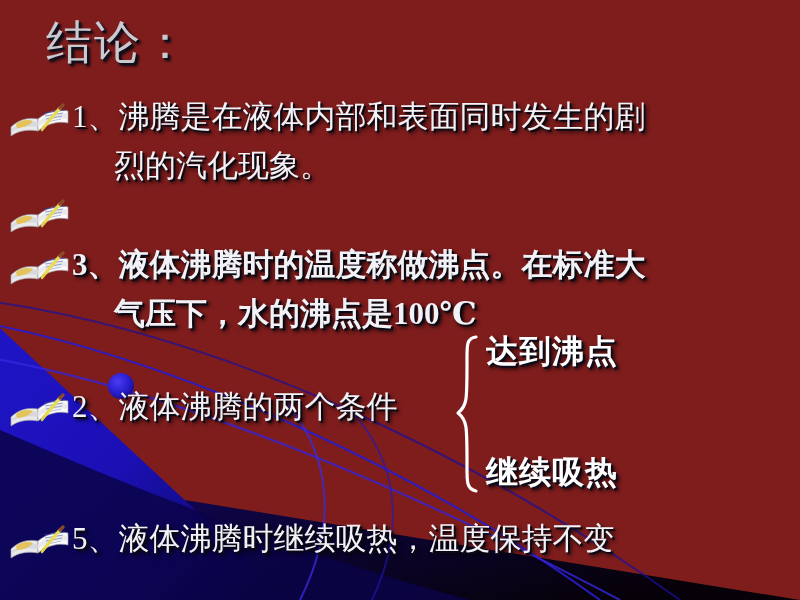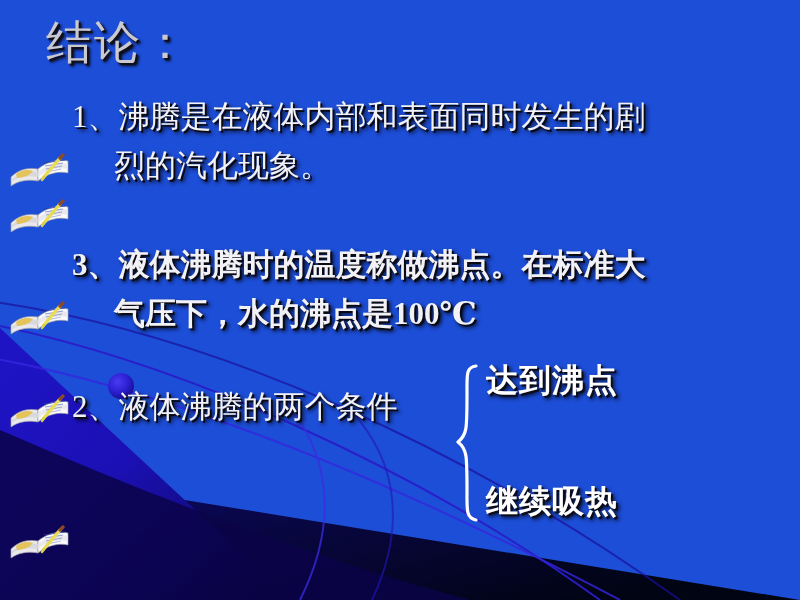--- a/index.html
+++ b/index.html
@@ -4,21 +4,21 @@
 <style>
   html, body {
     margin: 0;
     padding: 0;
     background: #000;
   }
   #slide {
     position: relative;
     width: 800px;
     height: 600px;
-    background: #1d4ed8;
+    background: #7f1d1d;
     overflow: hidden;
     font-family: "Liberation Serif", "DejaVu Serif", serif;
   }
 
   
   .deco-layer {
     position: absolute;
     left: 0; top: 0;
     width: 800px; height: 600px;
     pointer-events: none;
@@ -34,21 +34,21 @@
     color: #c9c9cf;
     letter-spacing: 2px;
     text-shadow: 2px 2px 0 #10101c, 3px 3px 3px #05050c;
     white-space: nowrap;
   }
 
   
   .bullet {
     position: absolute;
     display: flex;
-    align-items: flex-end;
+    align-items: flex-start;
   }
   .bullet-icon {
     position: relative;
     width: 64px;
     height: 44px;
     flex: 0 0 64px;
     margin-top: 4px;
   }
   .bullet-text {
     font-size: 31px;
@@ -69,21 +69,20 @@
   
   .book-icon svg { display: block; }
 
   
   #brace-group {
     position: absolute;
     left: 452px;
     top: 330px;
     width: 230px;
     height: 180px;
-    margin-top: 29px;
   }
   #brace-svg { position: absolute; left: 0; top: 4px; }
   .brace-label {
     position: absolute;
     left: 34px;
     font-size: 32px;
     font-weight: bold;
     color: #ffffff;
     text-shadow: 2px 2px 0 #0c0c1a, 3px 3px 4px #000;
     white-space: nowrap;
@@ -233,20 +232,21 @@
           <path d="M37 20 L55 17" stroke="#2b3fa0" stroke-width="0.7" opacity="0.7"></path>
           <path d="M38 23 L54 20" stroke="#2b3fa0" stroke-width="0.7" opacity="0.6"></path>
           <path d="M39 26 L53 23" stroke="#2b3fa0" stroke-width="0.7" opacity="0.5"></path>
           <path d="M8 28 C13 24 20 23 25 25 C21 30 14 32 9 32 Z" fill="#e3c35a"></path>
           <path d="M52 12 L35 32" stroke="#e8dc57" stroke-width="3.4" stroke-linecap="round"></path>
           <path d="M52 12 L55 9" stroke="#8a4a28" stroke-width="3.4" stroke-linecap="round"></path>
           <path d="M36 31 L34 34" stroke="#d8cf4a" stroke-width="2.4" stroke-linecap="round"></path>
         </g>
       </svg>
     </span>
+    <span class="bullet-text">5、液体沸腾时继续吸热，温度保持不变</span>
   </div>
 
   <div id="brace-group">
     <svg id="brace-svg" viewBox="0 0 30 160" width="30" height="160">
       <path d="M24 3 C14 4 15 12 15 30 C15 66 15 72 6 79 C15 86 15 92 15 128 C15 147 14 155 24 157" fill="none" stroke="#ffffff" stroke-width="3.2" stroke-linecap="round" stroke-linejoin="round"></path>
     </svg>
     <div class="brace-label" id="brace-label-top">达到沸点</div>
     <div class="brace-label" id="brace-label-bottom">继续吸热</div>
   </div>
 

